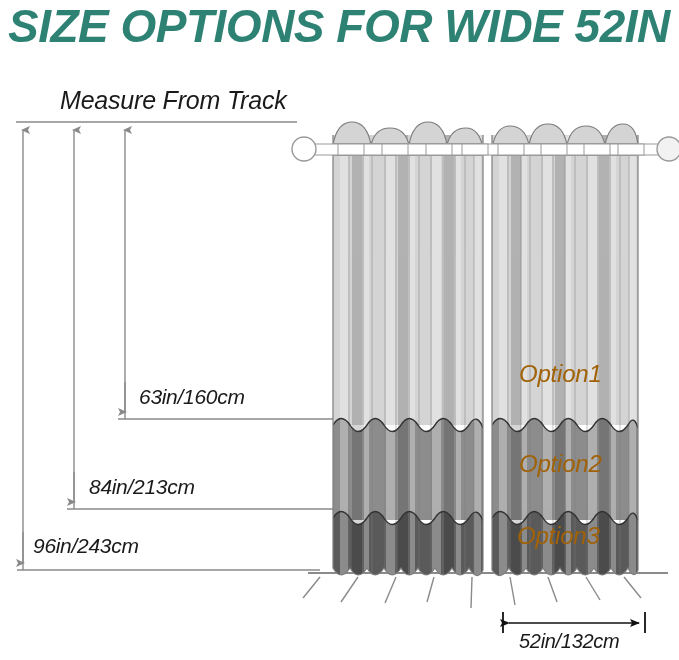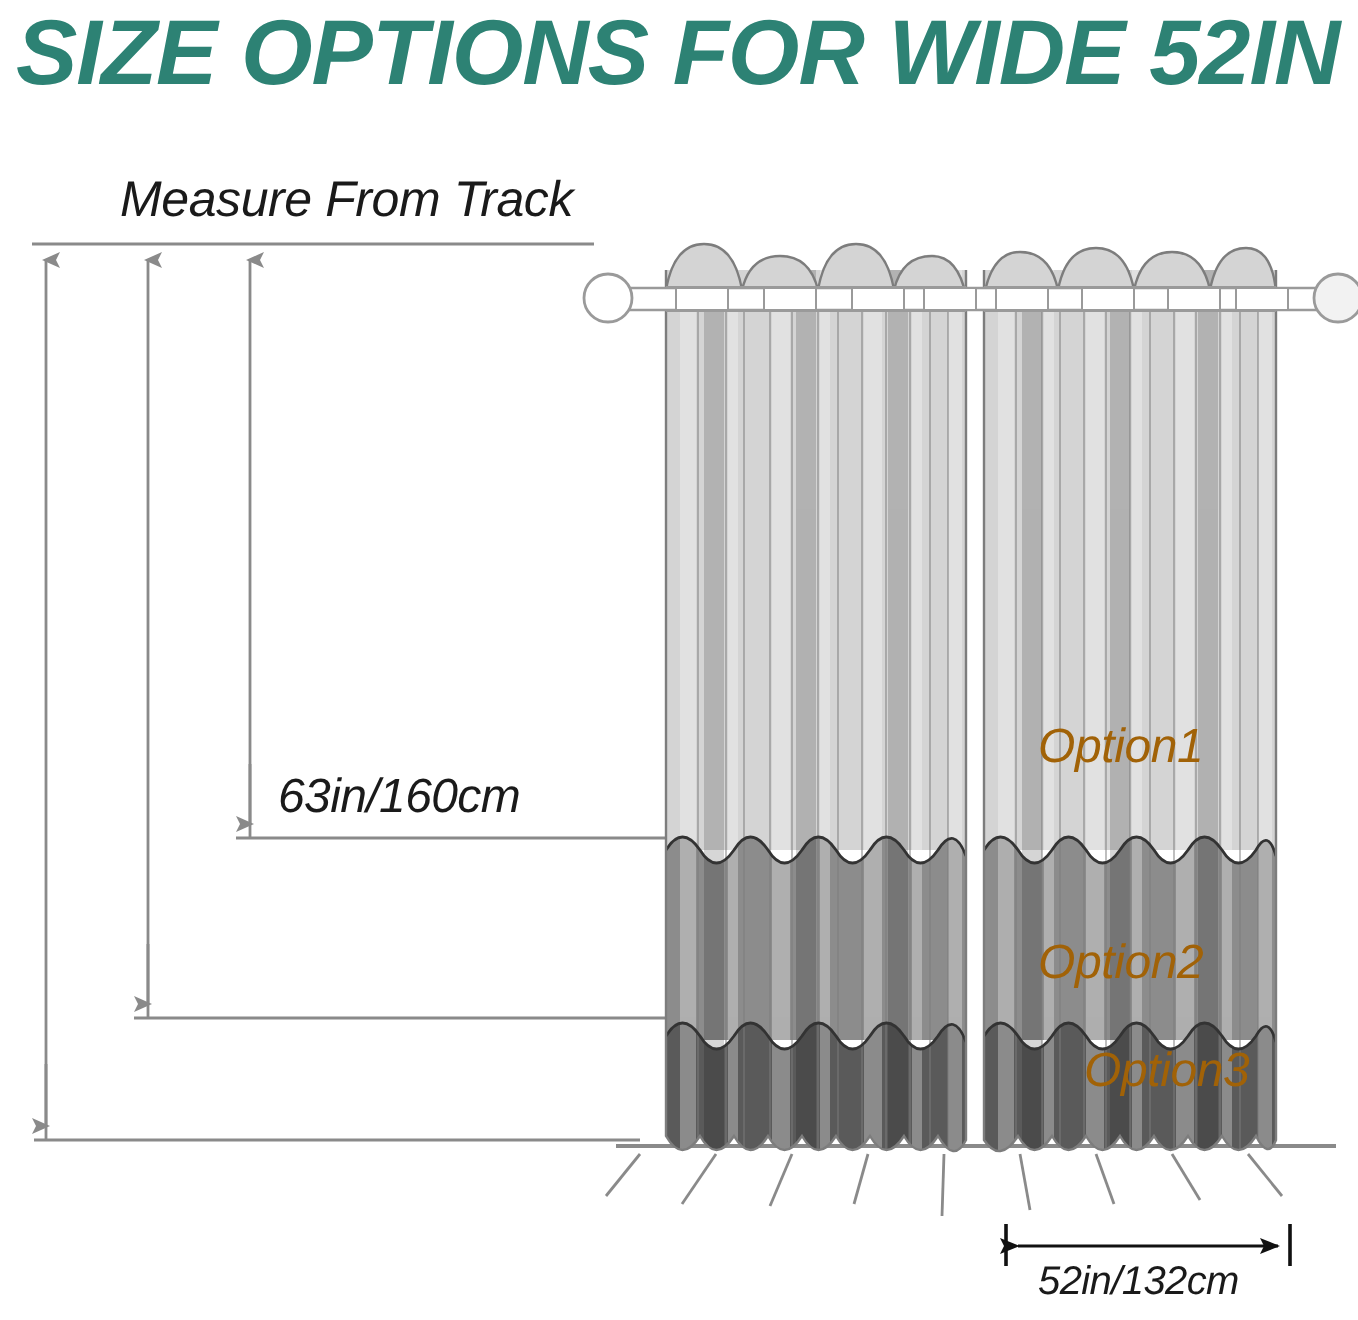--- a/index.html
+++ b/index.html
@@ -36,39 +36,39 @@
     left: 36px;
     top: 86px;
     font-size: 25px;
     color: #1a1a1a;
     white-space: nowrap;
     letter-spacing: -0.2px;
     margin-left: 24px;
   }
   .dim-text {
     position: absolute;
-    font-size: 24px;
+    font-size: 21px;
     color: #1a1a1a;
     white-space: nowrap;
     letter-spacing: -0.3px;
   }
   #t63 { left: 139px; top: 385px; }
   #t84 { left: 89px; top: 475px; }
   #t96 { left: 33px; top: 534px; }
   #t52 { left: 519px; top: 630px; font-size: 20px; }
   .opt-text {
     position: absolute;
     font-size: 24px;
     color: #a16207;
     white-space: nowrap;
     letter-spacing: -0.2px;
   }
   #opt1 { left: 519px; top: 360px; }
-  #opt2 { left: 519px; top: 468px; }
-  #opt3 { left: 542px; top: 522px; }
+  #opt2 { left: 519px; top: 450px; }
+  #opt3 { left: 517px; top: 522px; }
   svg#art {
     position: absolute;
     left: 0;
     top: 0;
   }
 </style>
 </head>
 <body>
 
 <div id="canvas">
@@ -302,19 +302,21 @@
 
     <g>
       <line x1="503" y1="612" x2="503" y2="633" stroke="#111111" stroke-width="1.8"></line>
       <line x1="645" y1="612" x2="645" y2="633" stroke="#111111" stroke-width="1.8"></line>
       <line x1="509" y1="623" x2="639" y2="623" stroke="#111111" stroke-width="1.6" marker-start="url(#arrH1)" marker-end="url(#arrH2)"></line>
     </g>
 
   </svg>
 
   <div class="dim-text" id="t63">63in/160cm</div>
+  <div class="dim-text" id="t84">84in/213cm</div>
+  <div class="dim-text" id="t96">96in/243cm</div>
   <div class="dim-text" id="t52">52in/132cm</div>
 
   <div class="opt-text" id="opt1">Option1</div>
   <div class="opt-text" id="opt2">Option2</div>
   <div class="opt-text" id="opt3">Option3</div>
 
 </div>
 
 </body></html>

